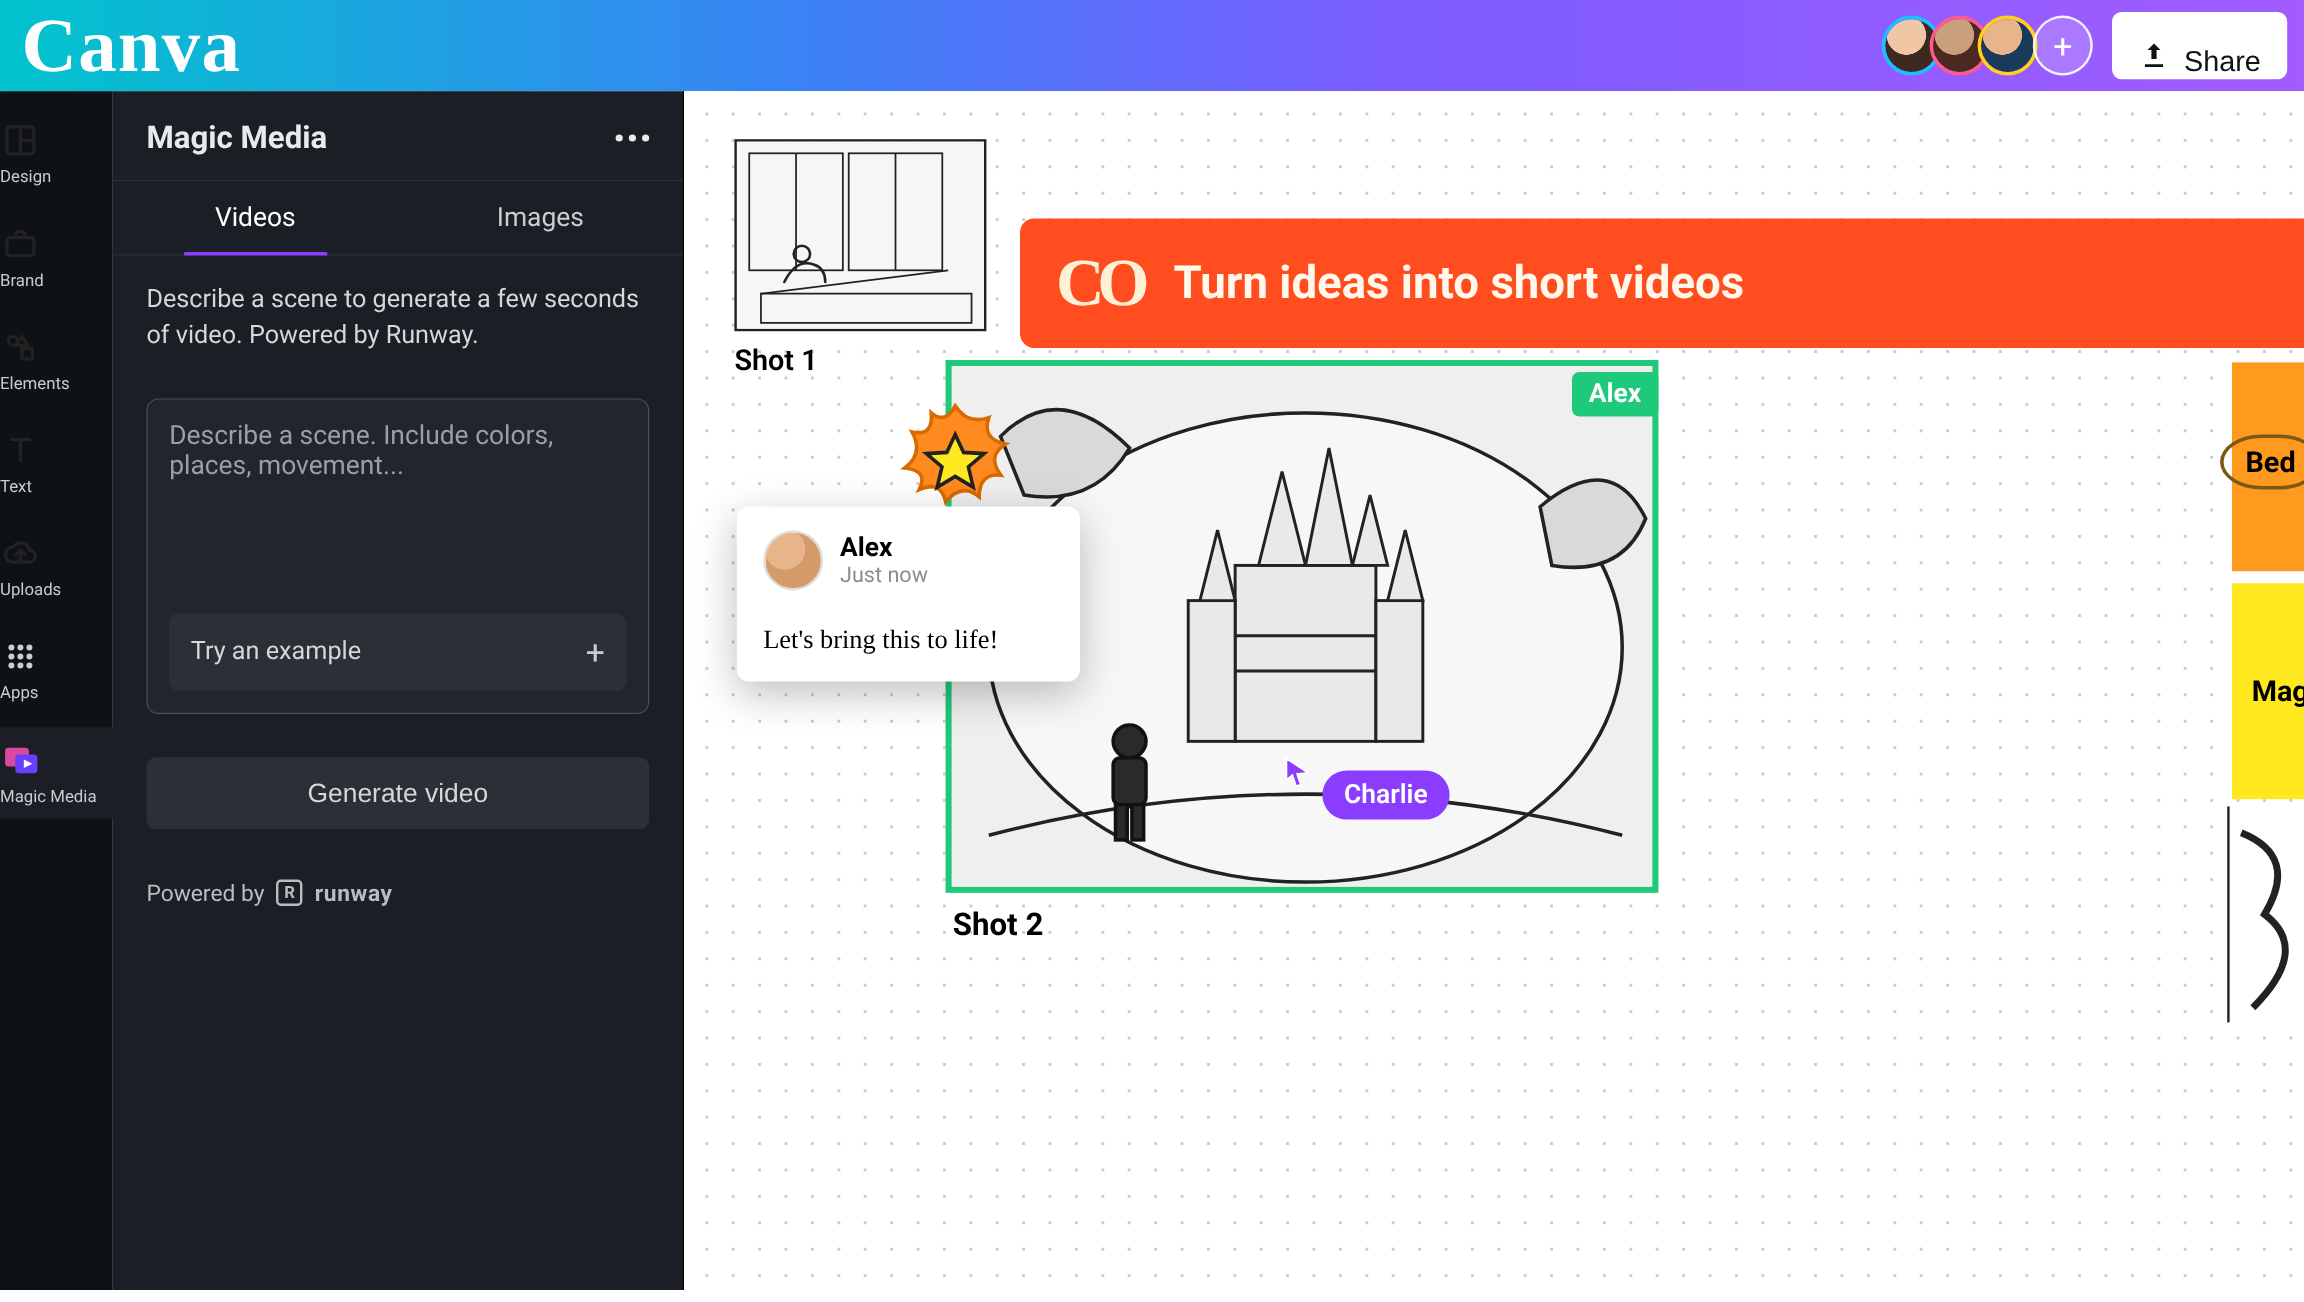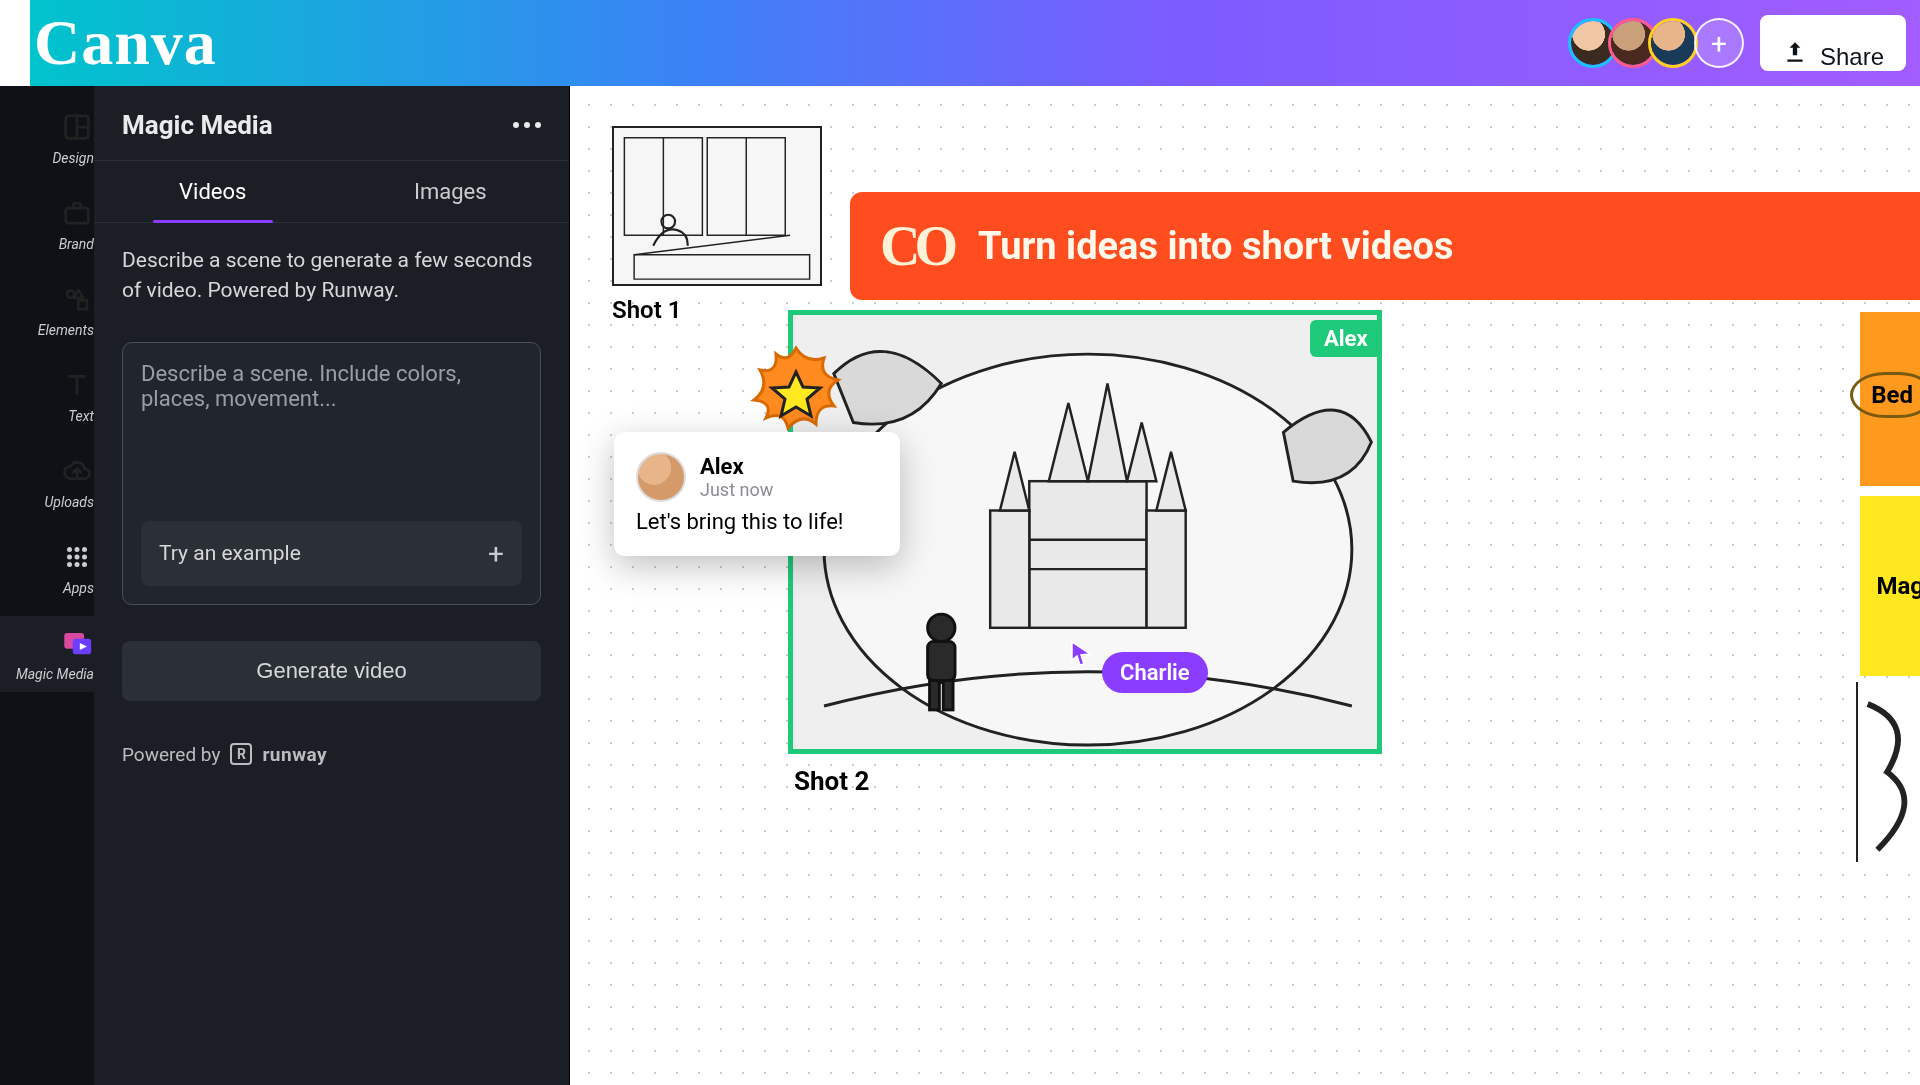--- a/index.html
+++ b/index.html
@@ -1,26 +1,25 @@
 <!DOCTYPE html>
 <html><head>
 <meta charset="utf-8">
 <style>
   * { box-sizing: border-box; margin: 0; padding: 0; }
   html, body { width: 100%; height: 100%; font-family: -apple-system, BlinkMacSystemFont, "Segoe UI", Roboto, Helvetica, Arial, sans-serif; overflow: hidden; }
 
   
   .topbar {
-    height: 86px;
+    height: 76px;
     background: linear-gradient(90deg, #00c4cc 0%, #3b82f6 35%, #7b5cff 60%, #a25cff 100%);
     display: flex;
     align-items: center;
-    padding: 0 14px 0 4px;
+    padding: 0 14px 0 18px;
     justify-content: space-between;
-    margin-left: 30px;
   }
   .logo {
     font-family: "Brush Script MT", "Segoe Script", cursive;
     color: #fff;
     font-size: 64px;
     font-weight: 700;
     letter-spacing: 1px;
   }
   .topbar-right { display: flex; align-items: center; gap: 16px; }
   .avatars { display: flex; align-items: center; }
@@ -51,22 +50,22 @@
   
   .main { display:flex; height: calc(100% - 86px); }
 
   
   .rail {
     width: 94px; background:#0e1115; color:#c9ccd1;
     display:flex; flex-direction:column; align-items:center;
     padding-top: 14px; gap: 10px;
   }
   .rail-item {
-    width: 100%; display:flex; flex-direction:column; align-items:flex-end;
-    gap: 6px; padding: 10px 0; cursor:pointer; font-size:14px;font-style:italic;
+    width: 100%; display:flex; flex-direction:column; align-items:flex-start;
+    gap: 6px; padding: 10px 0; cursor:pointer; font-size:14px;
   }
   .rail-item.active { background:#1b1f25; }
   .rail-icon { width:34px; height:34px; display:flex;align-items:center;justify-content:center; }
 
   
   .panel {
     width: 476px; background:#1b1f25; color:#e9eaec;
     display:flex; flex-direction:column;
     border-right: 1px solid #000;
   }
@@ -165,21 +164,21 @@
     position:absolute; left:44px; top:346px; width:286px;
     background:#fff; border-radius:10px; padding:20px 22px 22px 22px;
     box-shadow:0 10px 35px rgba(0,0,0,0.25); z-index:6;
   }
   .comment-head { display:flex; align-items:center; gap:14px; }
   .comment-avatar { width:50px;height:50px;border-radius:50%;
     background: radial-gradient(circle at 35% 30%, #e8b48a 0 38%, #d49a6a 39% 100%);
     border:2px solid #ddd; overflow:hidden;}
   .comment-name { font-size:22px; font-weight:700; }
   .comment-time { font-size:18px; color:#8a8d92; }
-  .comment-body { margin-top:7px; font-size:22px; }
+  .comment-body { margin-top:28px; font-size:22px;font-family:Liberation Serif, serif; }
 
   .cursor-charlie {
     position:absolute; left:500px; top:554px; z-index:30;
   }
   .cursor-charlie svg { display:block; }
   .charlie-label {
     position:absolute; left:532px; top:566px;
     background:#8b3dff; color:#fff; font-size:22px; font-weight:600;
     padding:8px 18px; border-radius:999px; z-index:30;
   }

